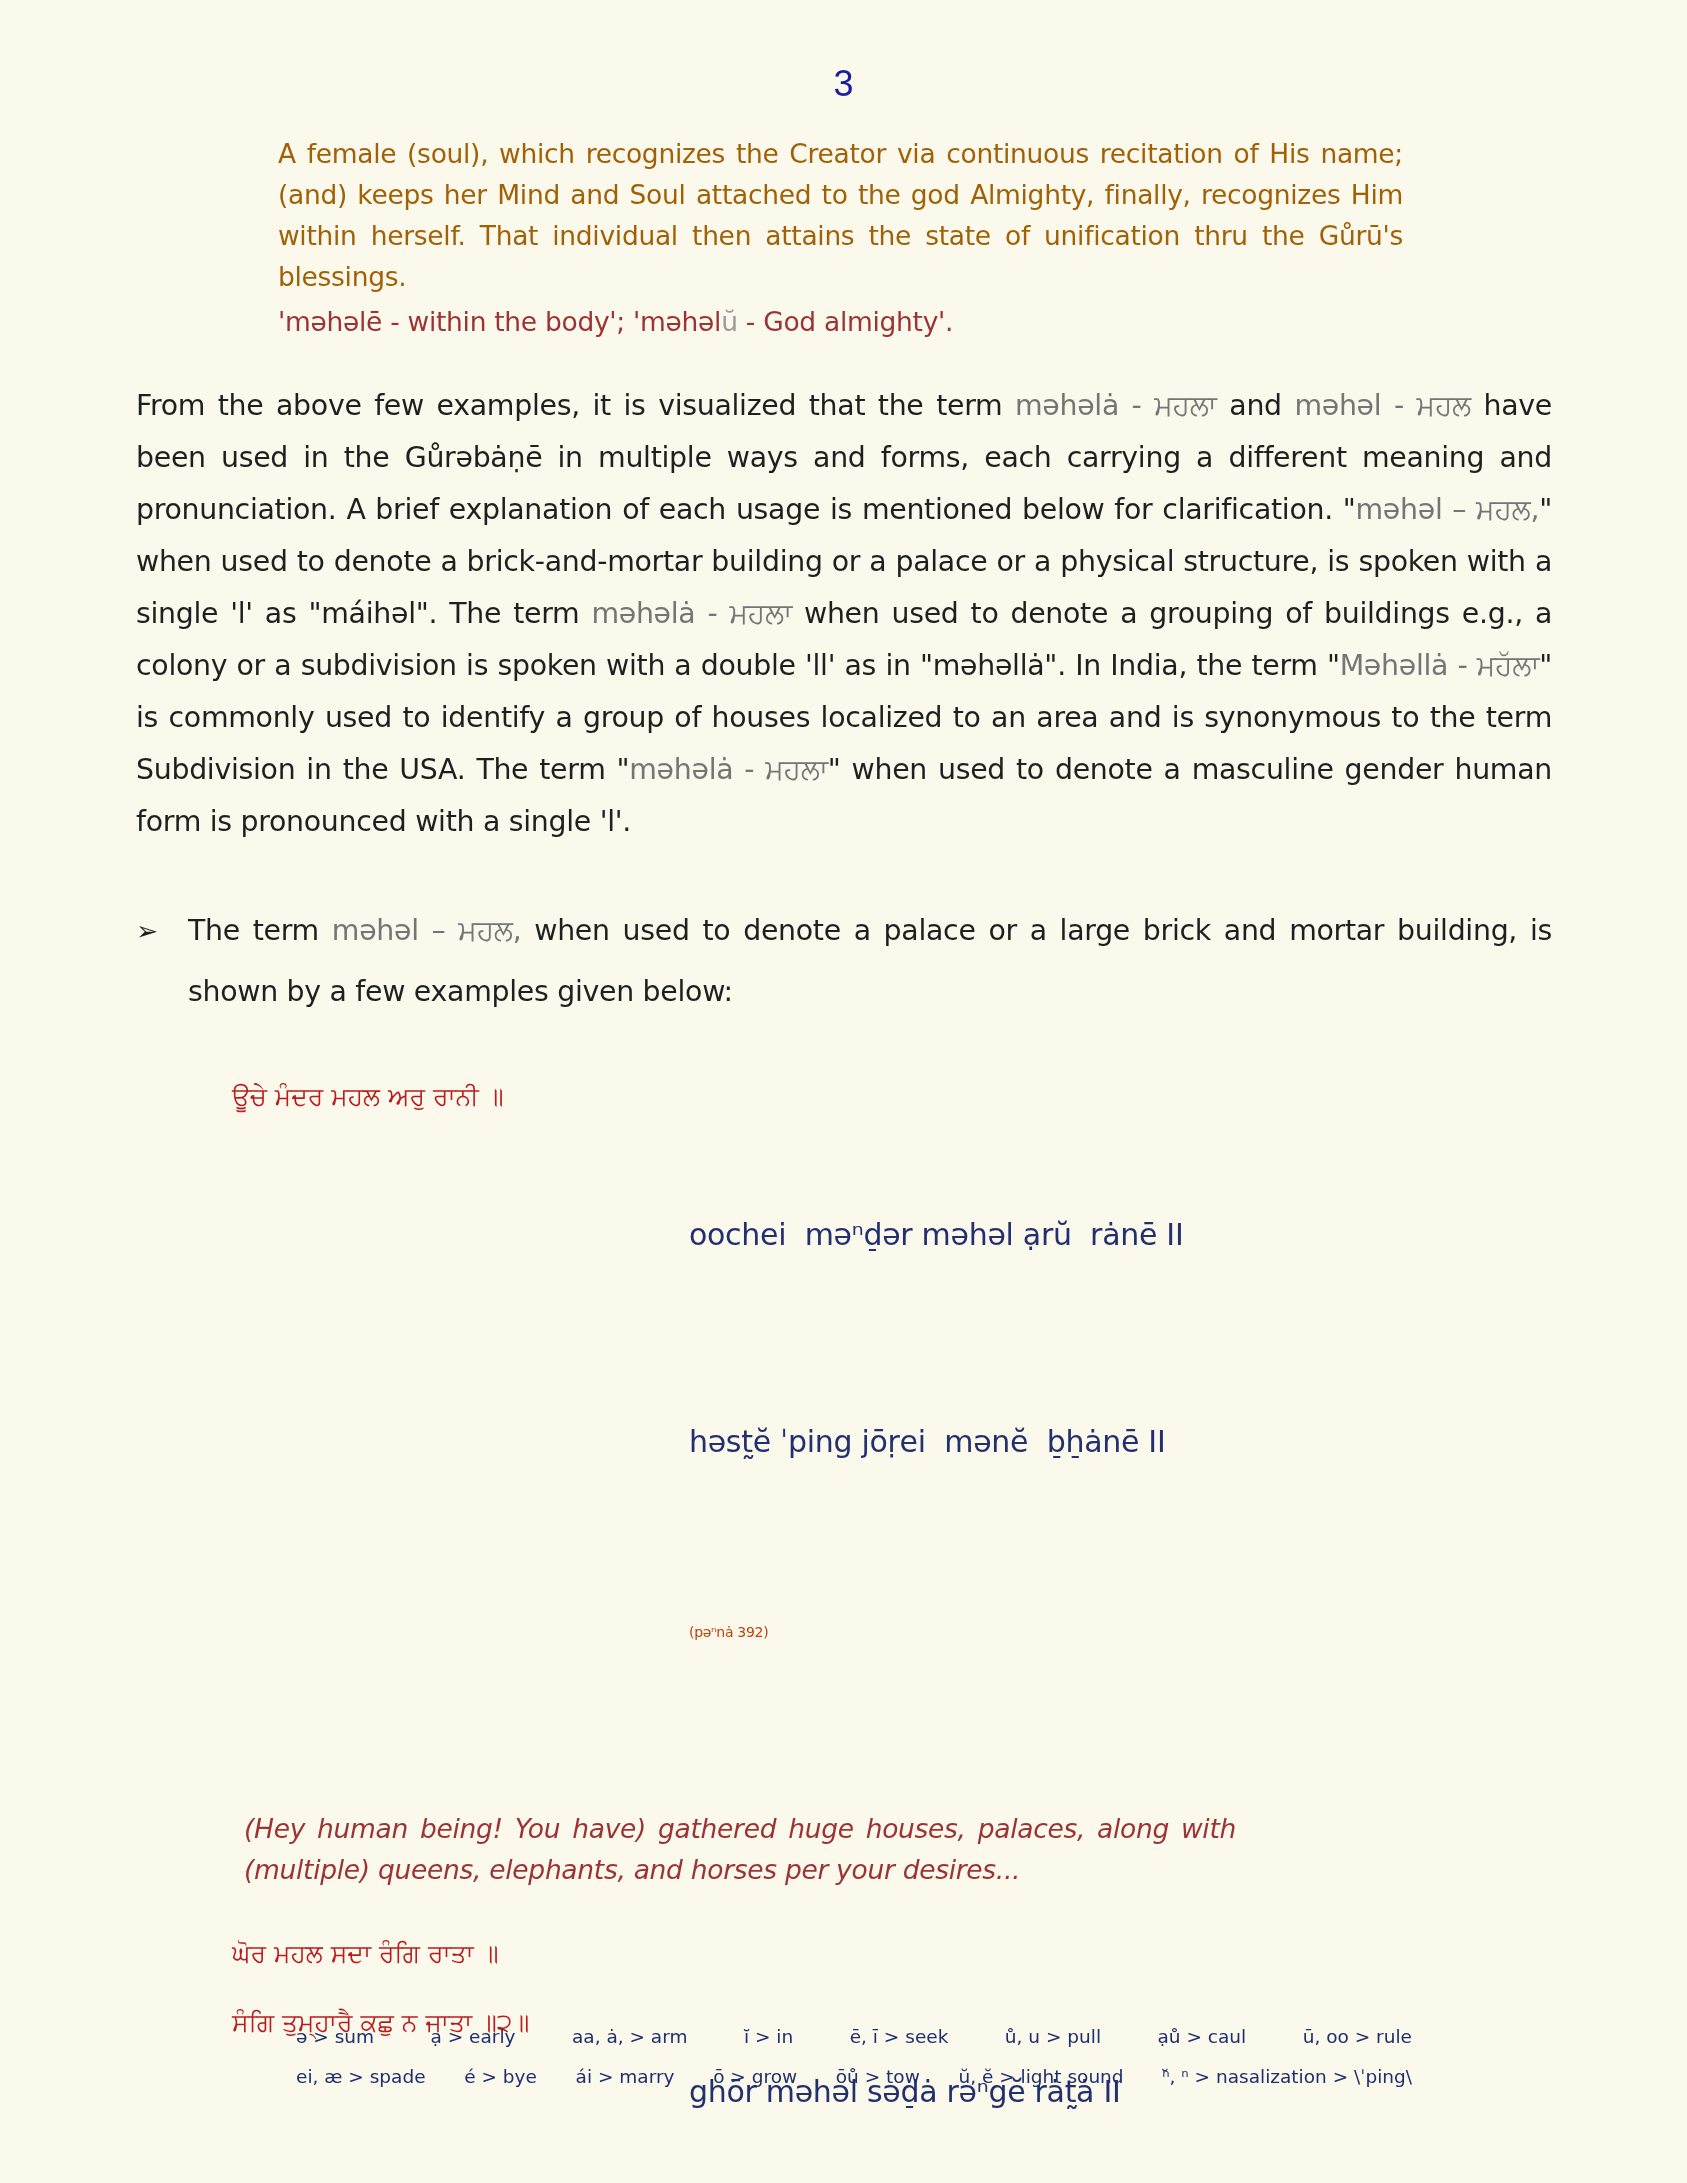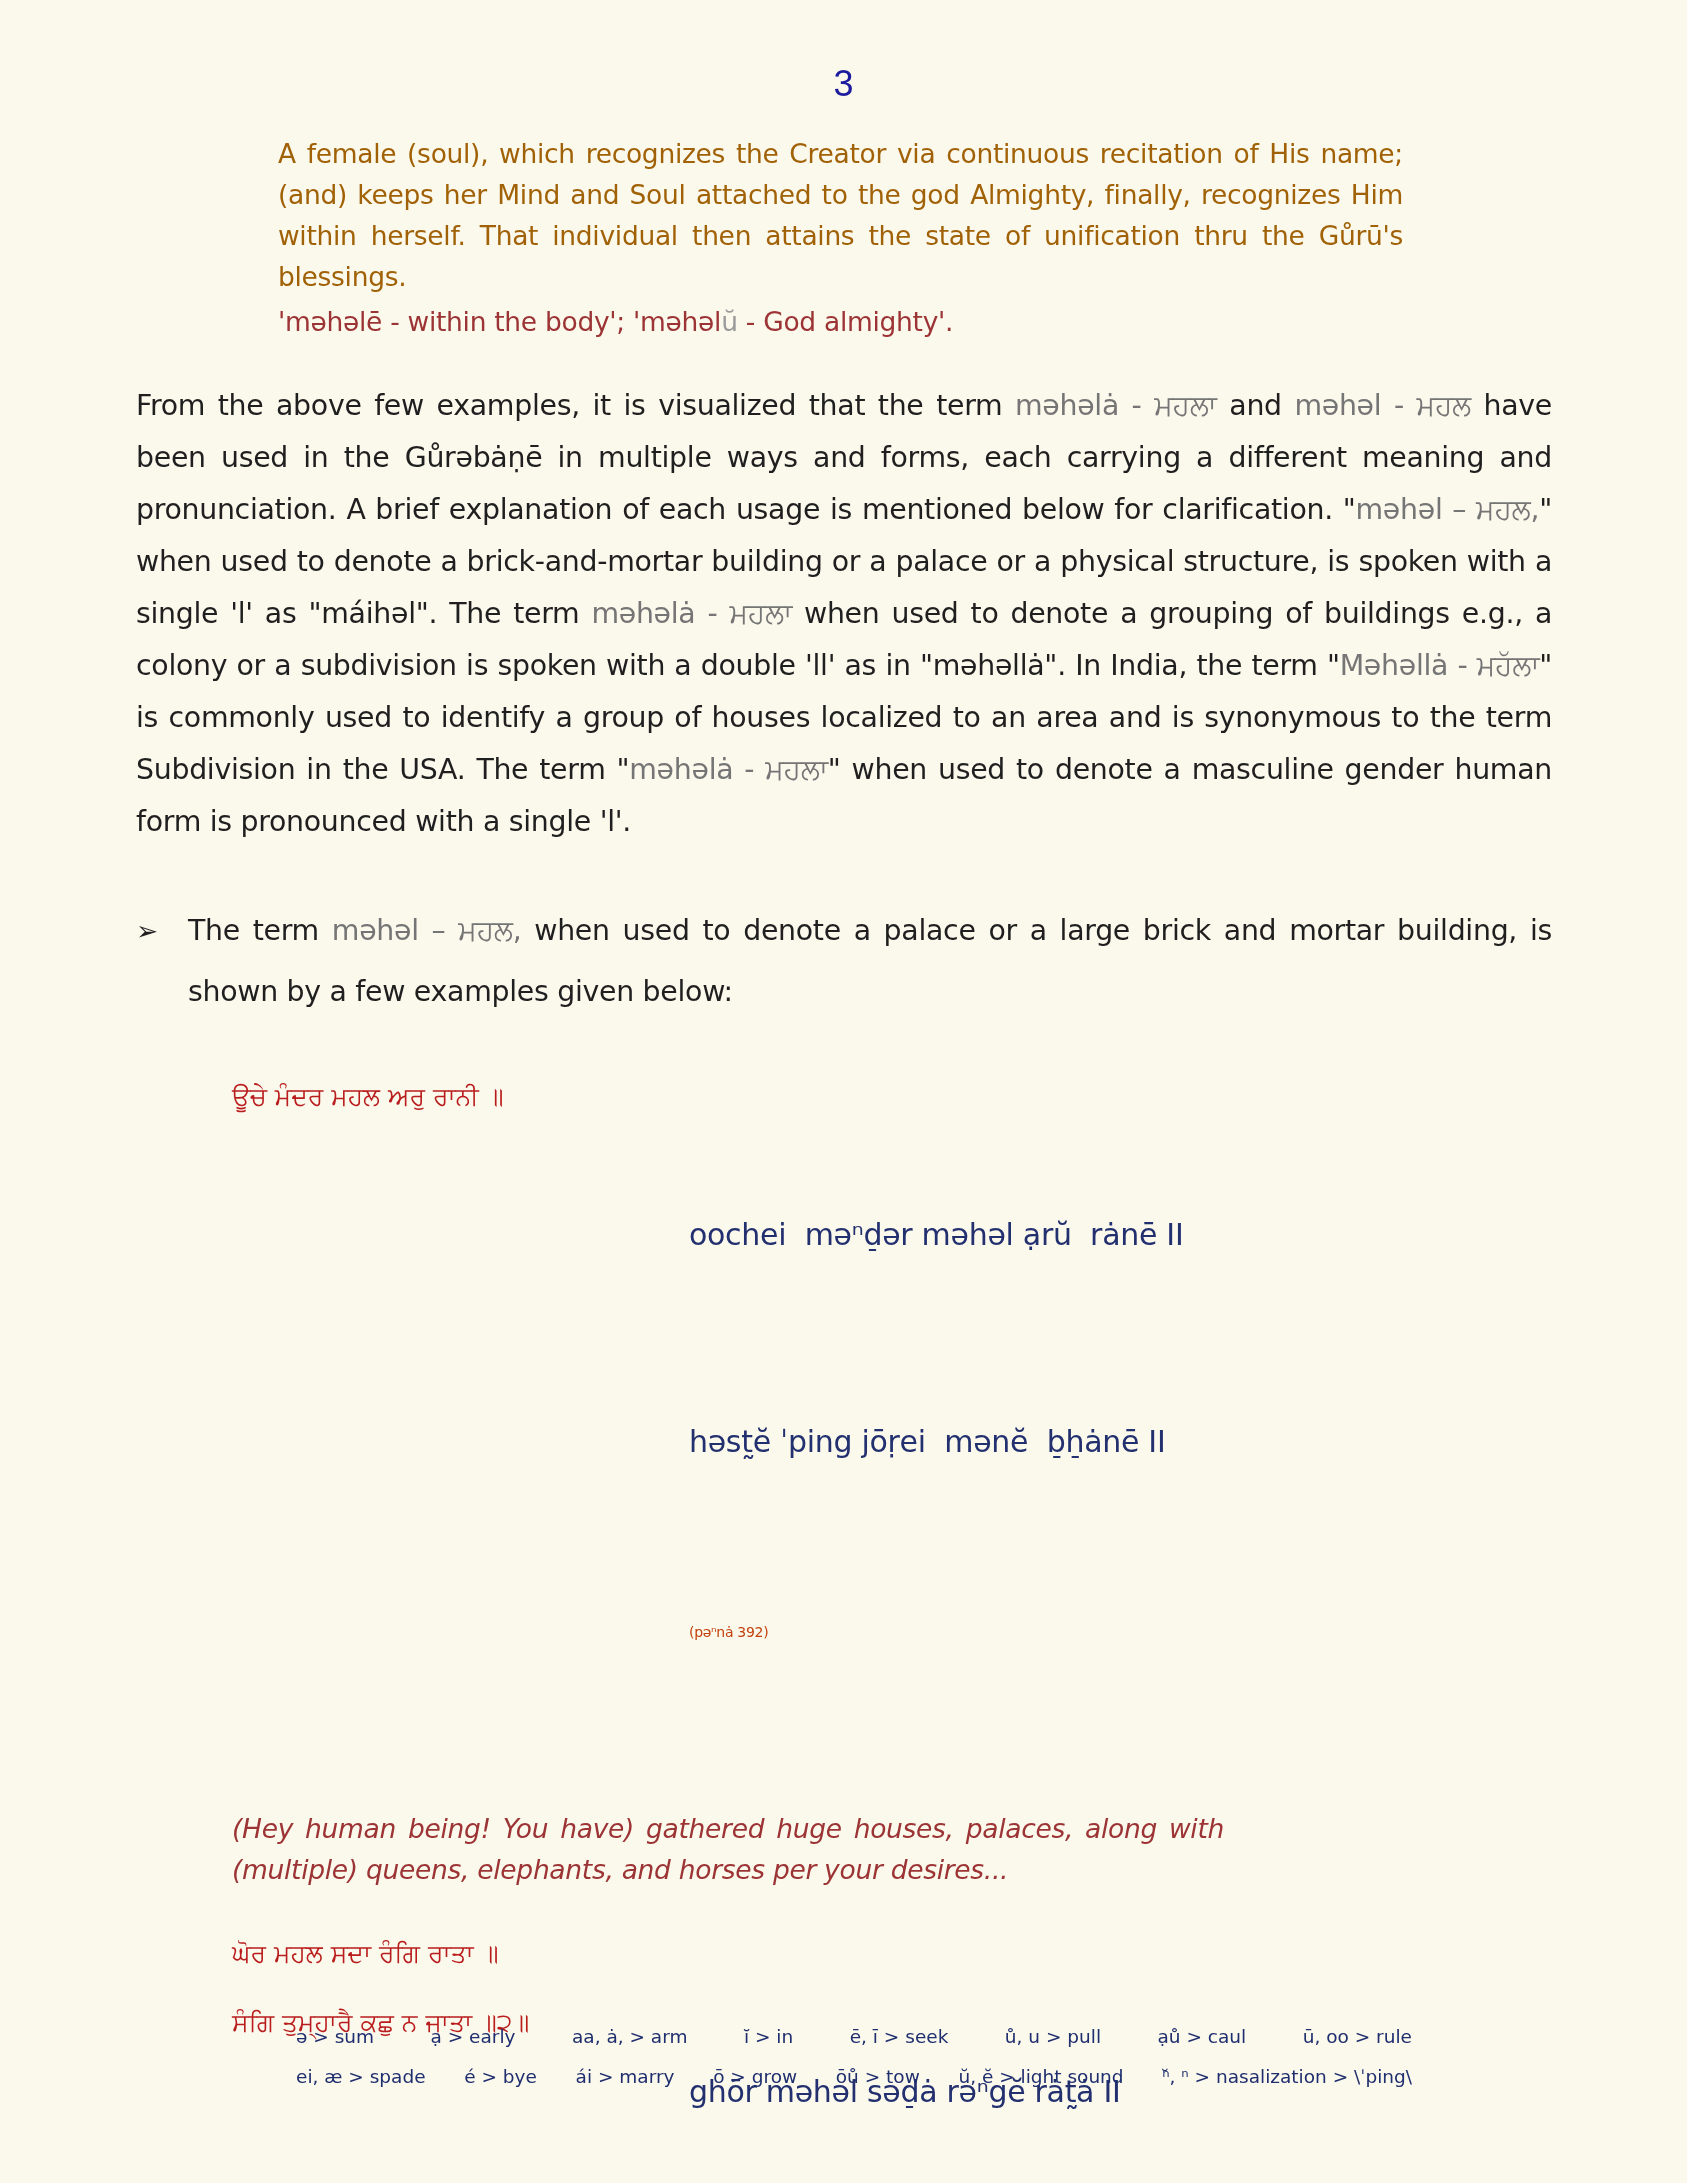--- a/index.html
+++ b/index.html
@@ -87,20 +87,21 @@
   }
   .translation{
     margin-top:22.5px;
     width:992px;
     font-size:26.5px;
     line-height:41px;
     color:#9C3435;
     font-style:italic;
     text-align:justify;
     letter-spacing:-0.3px;
+    margin-left:12px;
   }
   .legend{
     position:absolute;
     left:296px;right:275px;top:2017px;
     color:#1F2E6E;
     font-size:18.5px;
   }
   .legend-row{
     display:flex;
     justify-content:space-between;

